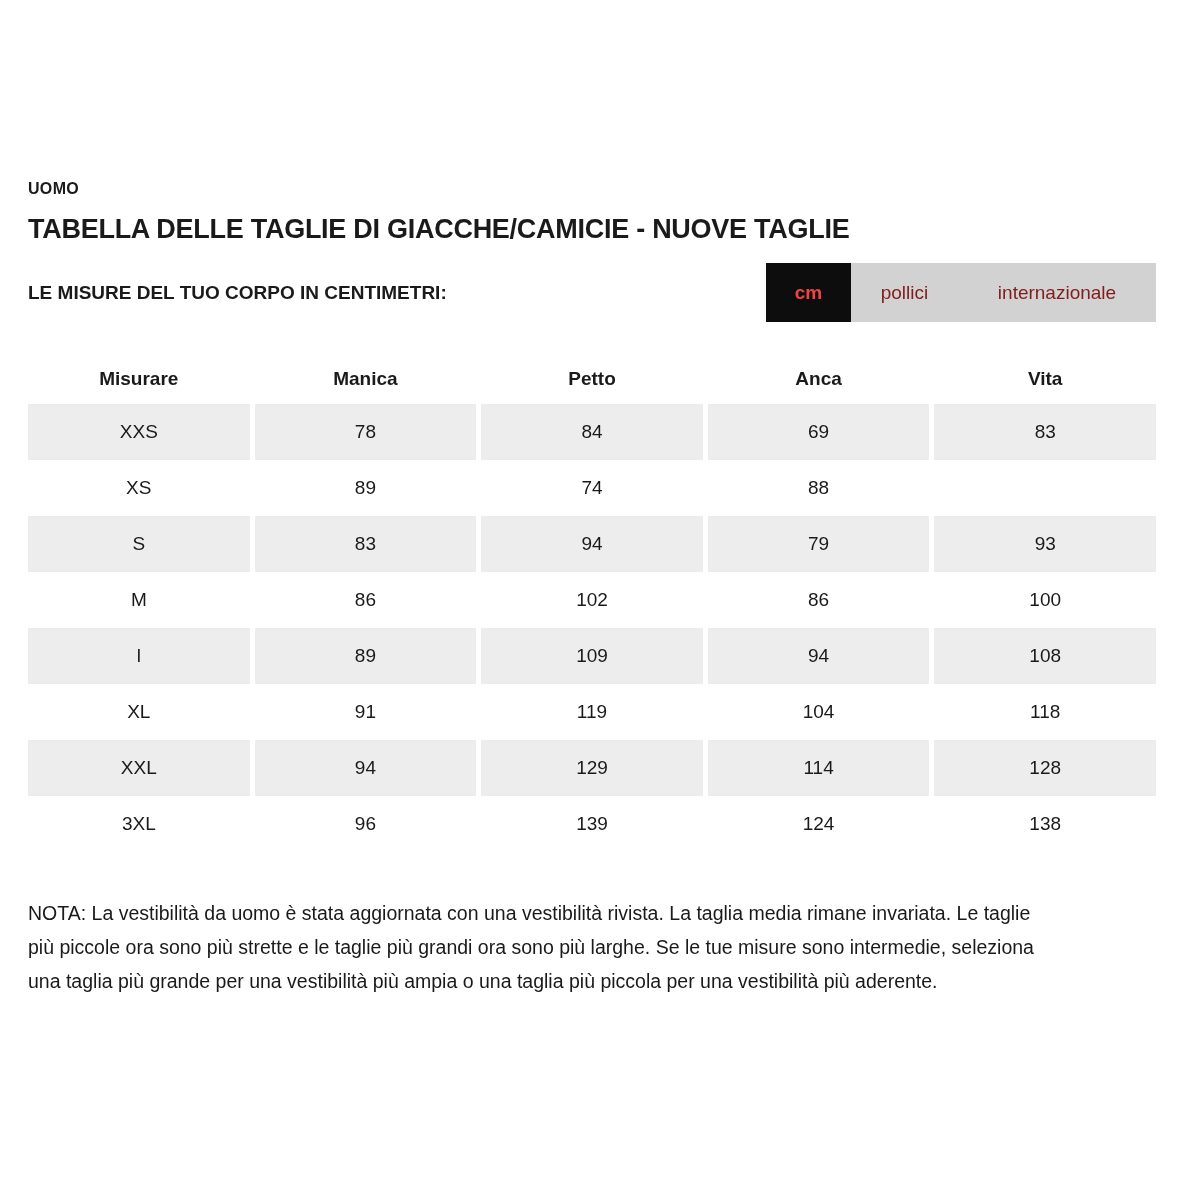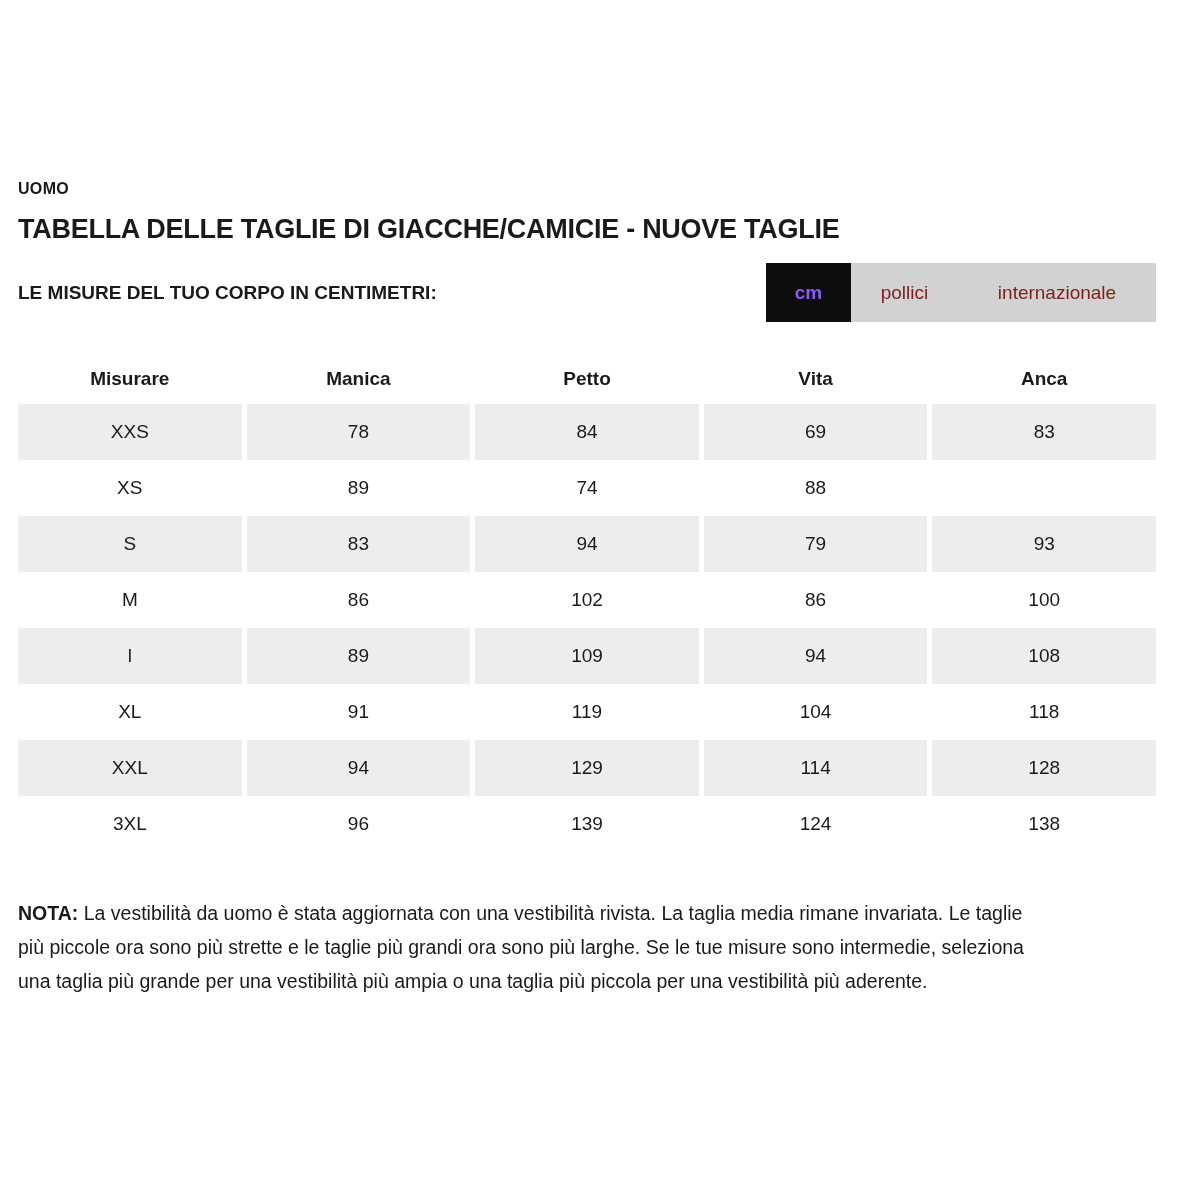--- a/index.html
+++ b/index.html
@@ -4,21 +4,21 @@
 <style>
   * { margin: 0; padding: 0; box-sizing: border-box; }
   html, body { width: 1200px; height: 1200px; background: #ffffff; overflow: hidden; }
   body {
     font-family: "Liberation Sans", sans-serif;
     color: #1a1a1a;
   }
   .page {
     width: 1200px;
     height: 1200px;
-    padding: 180px 44px 0 18px;
+    padding: 180px 44px 0 28px;
   }
   .category {
     font-size: 16px;
     font-weight: 700;
     letter-spacing: 0.02em;
     margin-bottom: 16px;
   }
   .title {
     font-size: 27px;
     font-weight: 700;
@@ -50,21 +50,21 @@
     color: #7f1d1d;
     cursor: pointer;
     border: none;
     font-family: "Liberation Sans", sans-serif;
   }
   .unit-tab.tab-cm { width: 85px; font-weight: 700; }
   .unit-tab.tab-pollici { width: 107px; }
   .unit-tab.tab-intl { width: 198px; }
   .unit-tab.active {
     background: #0d0d0d;
-    color: #8b5cf6;
+    color: #ef4444;
   }
   .size-table { width: 100%; }
   .t-row {
     display: grid;
     grid-template-columns: repeat(5, 1fr);
     column-gap: 5px;
     height: 56px;
     align-items: center;
     text-align: center;
   }
@@ -82,21 +82,21 @@
     justify-content: center;
     background: transparent;
   }
   .t-row.stripe .cell { background: #ededed; }
   .note {
     margin-top: 44px;
     max-width: 1010px;
     font-size: 19.5px;
     line-height: 34px;
   }
-  .note .note-label { font-weight: 700; }
+  .note .note-label { font-weight: 400; }
 </style>
 </head>
 <body>
 
 <div class="page">
 
   <div class="category">UOMO</div>
 
   <h1 class="title">TABELLA DELLE TAGLIE DI GIACCHE/CAMICIE - NUOVE TAGLIE</h1>
 
@@ -107,22 +107,22 @@
       <button class="unit-tab tab-pollici">pollici</button>
       <button class="unit-tab tab-intl">internazionale</button>
     </div>
   </div>
 
   <div class="size-table">
     <div class="t-row head">
       <div class="cell">Misurare</div>
       <div class="cell">Manica</div>
       <div class="cell">Petto</div>
+      <div class="cell">Anca</div>
       <div class="cell">Vita</div>
-      <div class="cell">Anca</div>
     </div>
 
     <div class="t-row stripe">
       <div class="cell">XXS</div>
       <div class="cell">78</div>
       <div class="cell">84</div>
       <div class="cell">69</div>
       <div class="cell">83</div>
     </div>
 

